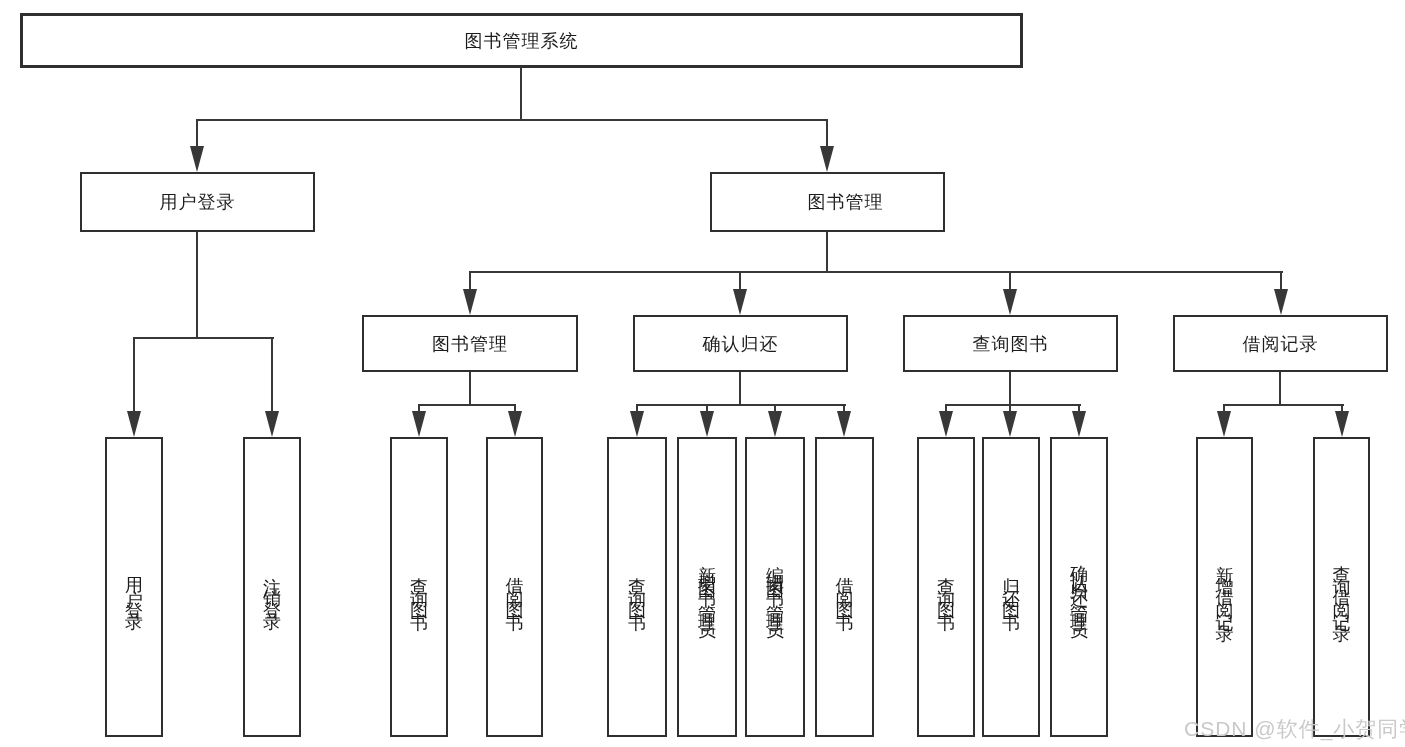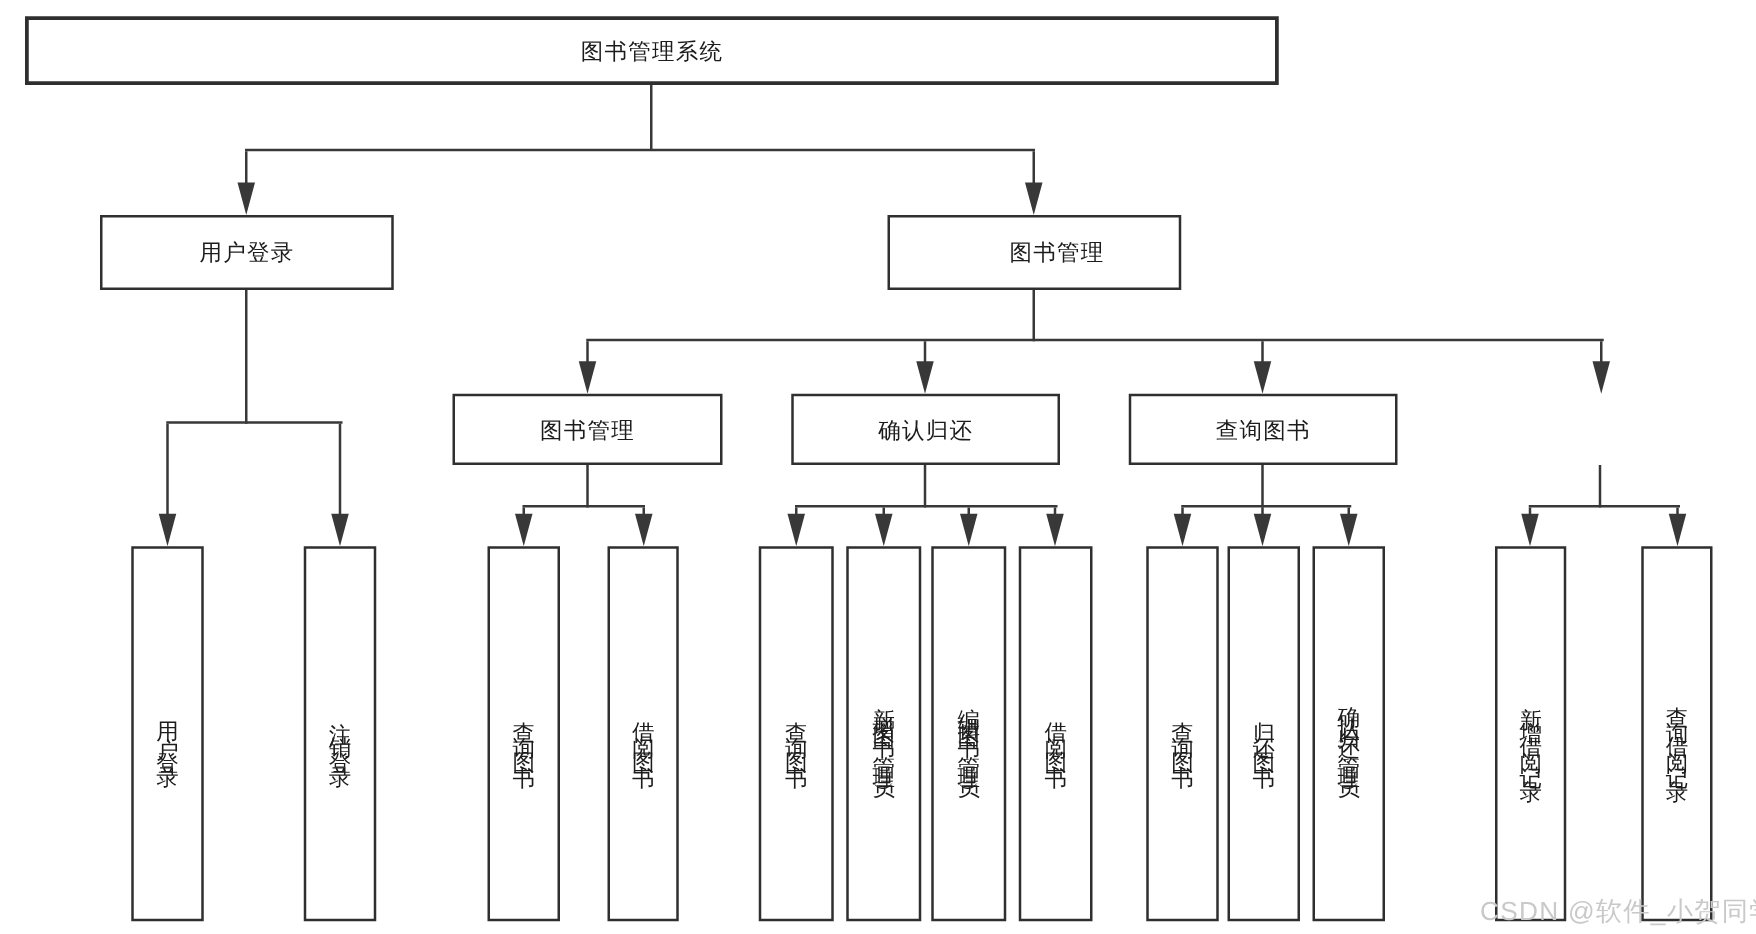--- a/index.html
+++ b/index.html
@@ -119,20 +119,23 @@
 
   <div class="hnode" style="left:362px;top:315px;width:216px;height:57px;">
     <span>图书管理</span>
   </div>
   <div class="hnode" style="left:633px;top:315px;width:215px;height:57px;">
     <span>确认归还</span>
   </div>
   <div class="hnode" style="left:903px;top:315px;width:215px;height:57px;">
     <span>查询图书</span>
   </div>
+  <div class="hnode" style="left:1173px;top:315px;width:215px;height:57px;">
+    <span>借阅记录</span>
+  </div>
 
   <div class="vline" style="left:469px;top:372px;height:34px;"></div>
   <div class="hline" style="left:418px;top:404px;width:98px;"></div>
   <div class="vline" style="left:418px;top:406px;height:7px;"></div>
   <div class="arrow" style="left:412px;top:411px;"></div>
   <div class="vline" style="left:514px;top:406px;height:7px;"></div>
   <div class="arrow" style="left:508px;top:411px;"></div>
 
   <div class="vline" style="left:739px;top:372px;height:34px;"></div>
   <div class="hline" style="left:636px;top:404px;width:210px;"></div>

